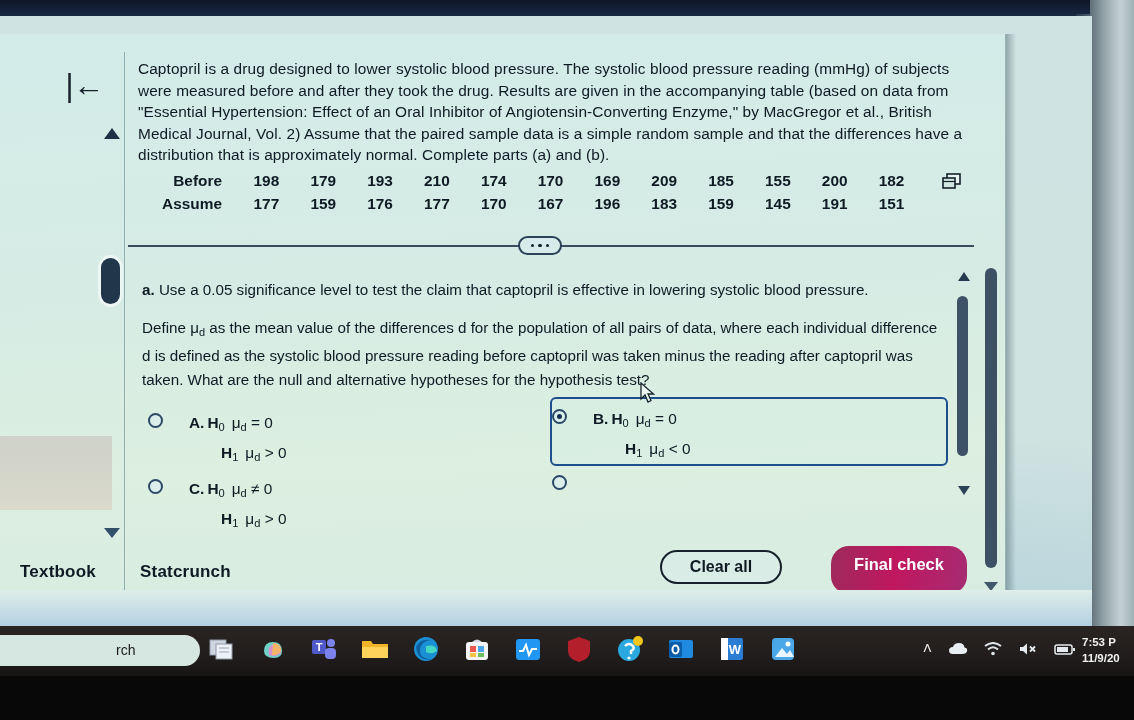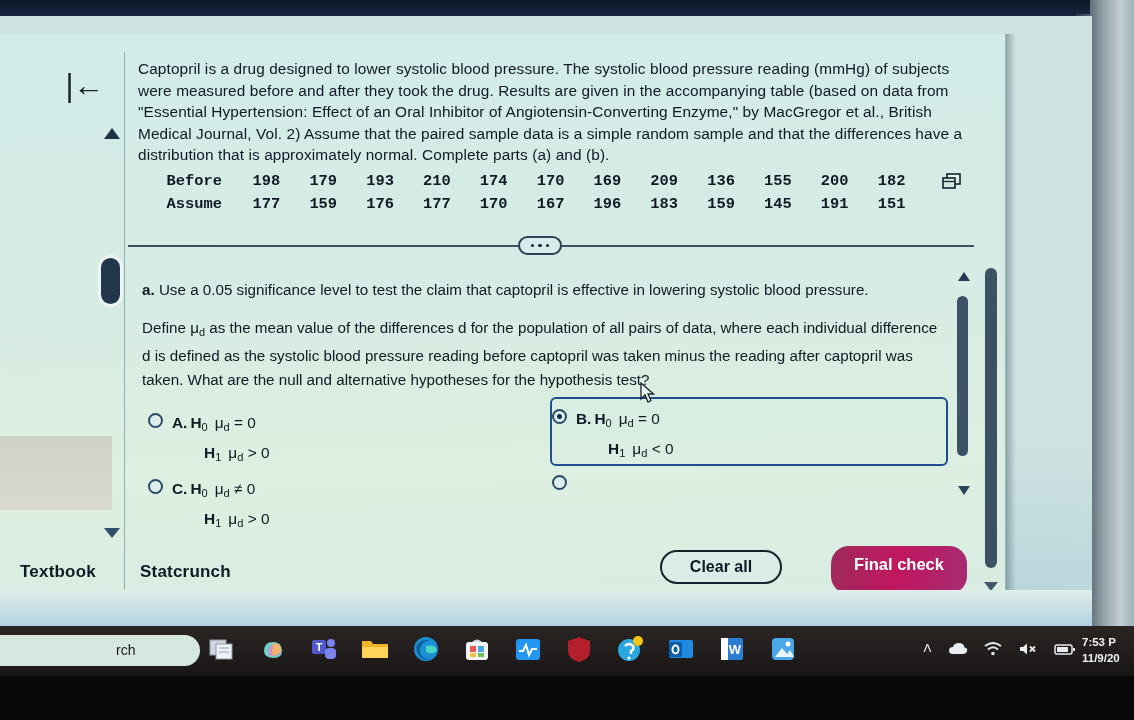--- a/index.html
+++ b/index.html
@@ -76,21 +76,20 @@
     position: absolute; left: 138px; top: 24px; width: 838px;
     color: #0f1a24; font-size: 15.4px; line-height: 21.6px; letter-spacing: .1px;
   }
   .prose p { margin: 0; }
 
   
   .data-table {
     position: absolute; left: 160px; top: 138px; width: 760px;
     font-size: 15.4px; color: #0f1a24; font-weight: 700;
     border-collapse: collapse;
-    font-family: Liberation Mono, monospace;
   }
   .data-table th, .data-table td {
     padding: 0 0 5px 0; text-align: center; white-space: nowrap;
   }
   .data-table th.rowlab { text-align: right; width: 78px; padding-right: 16px; }
   .copy-icon {
     position: absolute; left: 942px; top: 139px; width: 20px; height: 18px;
   }
 
   
@@ -109,21 +108,21 @@
   .qblock {
     position: absolute; left: 142px; top: 244px; width: 800px;
     color: #0f1a24; font-size: 15.2px; line-height: 24px;
   }
   .qblock .bold { font-weight: 700; }
   .qblock p { margin: 0 0 14px 0; }
   .sub { font-size: .72em; vertical-align: -.25em; }
 
   
   .options { position: absolute; left: 140px; top: 370px; width: 820px; height: 128px; }
-  .opt { position: absolute; display: flex; align-items: flex-start; gap: 9px; }
+  .opt { position: absolute; display: flex; align-items: flex-start; gap: 26px; }
   .opt-a { left: 8px;  top: 6px; }
   .opt-b { left: 412px; top: 2px; }
   .opt-c { left: 8px;  top: 72px; }
   .opt-d { left: 412px; top: 68px; }
   .radio {
     width: 15px; height: 15px; border-radius: 50%; border: 2px solid #2c4a68;
     background: #dbeeea; flex: none; margin-top: 3px; position: relative;
   }
   .radio.on::after {
     content:""; position:absolute; left:3px; top:3px; width:5px; height:5px;
@@ -240,21 +239,21 @@
             <tr>
           <th class="rowlab">Before</th>
           <td>198</td>
           <td>179</td>
           <td>193</td>
           <td>210</td>
           <td>174</td>
           <td>170</td>
           <td>169</td>
           <td>209</td>
-          <td>136</td>
+          <td>185</td>
           <td>155</td>
           <td>200</td>
           <td>182</td>
         </tr>
         <tr>
           <th class="rowlab">Assume</th>
           <td>177</td>
           <td>159</td>
           <td>176</td>
           <td>177</td>

